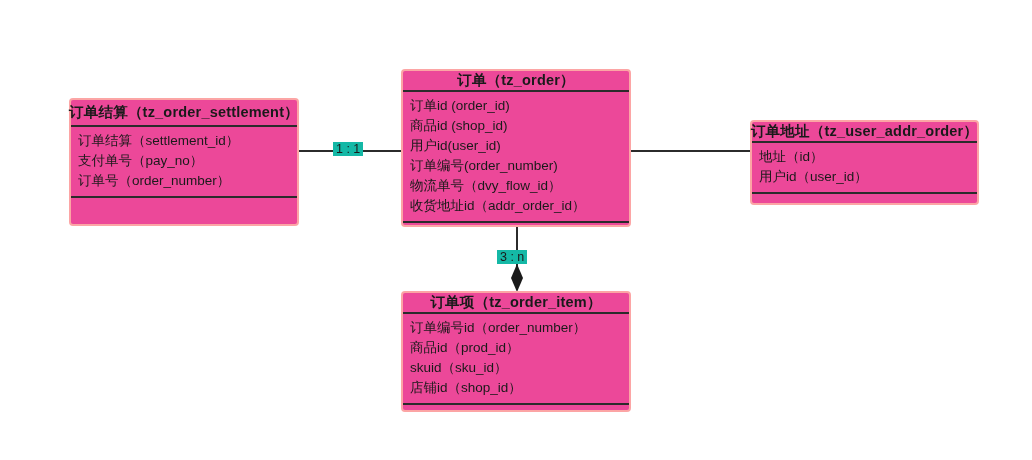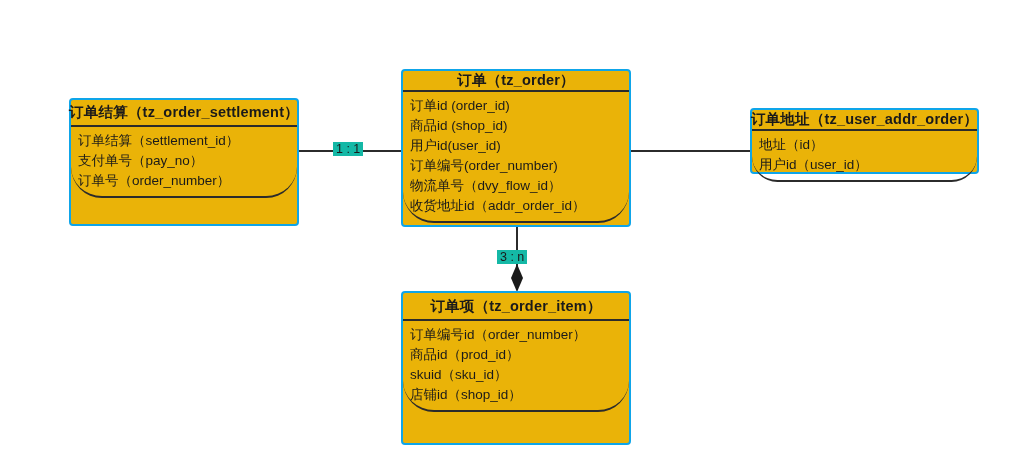--- a/index.html
+++ b/index.html
@@ -15,23 +15,23 @@
     width: 1032px;
     height: 460px;
     background: #ffffff;
     overflow: hidden;
   }
 
   
   .entity {
     position: absolute;
     box-sizing: border-box;
-    border: 2px solid #0ea5e9;
+    border: 2px solid #fca5a5;
     border-radius: 4px;
-    background: #eab308;
+    background: #ec4899;
     display: flex;
     flex-direction: column;
     z-index: 3;
   }
   .entity-title {
     box-sizing: border-box;
     text-align: center;
     font-size: 14.5px;
     font-weight: bold;
     color: #1a1a1a;
@@ -40,21 +40,20 @@
     align-items: center;
     justify-content: center;
     white-space: nowrap;
     letter-spacing: 0.2px;
   }
   .entity-attrs {
     box-sizing: border-box;
     padding: 4px 7px 5px 7px;
     border-bottom: 2px solid #2b2b2b;
     flex: 0 0 auto;
-    border-radius: 31px;
   }
   .attr {
     font-size: 13.5px;
     line-height: 20px;
     color: #1a1a1a;
     white-space: nowrap;
   }
   .entity-footer {
     flex: 1 1 auto;
     min-height: 22px;
@@ -120,30 +119,30 @@
       <div class="attr">订单id (order_id)</div>
       <div class="attr">商品id (shop_id)</div>
       <div class="attr">用户id(user_id)</div>
       <div class="attr">订单编号(order_number)</div>
       <div class="attr">物流单号（dvy_flow_id）</div>
       <div class="attr">收货地址id（addr_order_id）</div>
     </div>
     <div class="entity-footer"></div>
   </div>
 
-  <div class="entity" style="left:750px; top:108px; width:229px; height:66px;justify-content:space-between;">
+  <div class="entity" style="left:750px; top:120px; width:229px; height:85px;justify-content:space-between;">
     <div class="entity-title" style="height:27px;">订单地址（tz_user_addr_order）</div>
     <div class="entity-attrs">
       <div class="attr">地址（id）</div>
       <div class="attr">用户id（user_id）</div>
     </div>
     <div class="entity-footer"></div>
   </div>
 
-  <div class="entity" style="left:401px; top:291px; width:230px; height:154px;">
+  <div class="entity" style="left:401px; top:291px; width:230px; height:121px;">
     <div class="entity-title" style="height:28px;">订单项（tz_order_item）</div>
     <div class="entity-attrs">
       <div class="attr">订单编号id（order_number）</div>
       <div class="attr">商品id（prod_id）</div>
       <div class="attr">skuid（sku_id）</div>
       <div class="attr">店铺id（shop_id）</div>
     </div>
     <div class="entity-footer"></div>
   </div>
 

